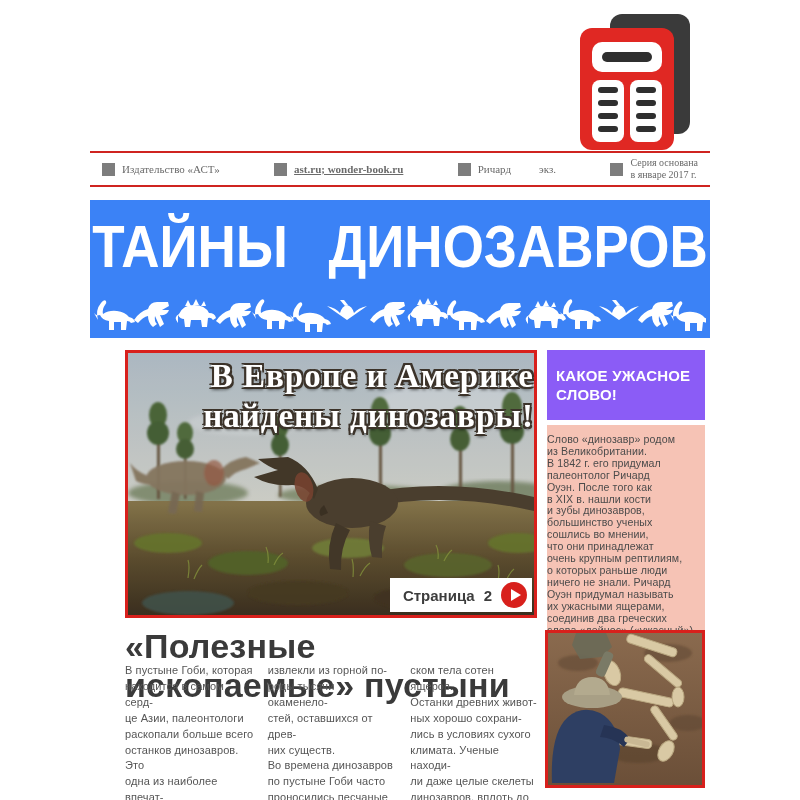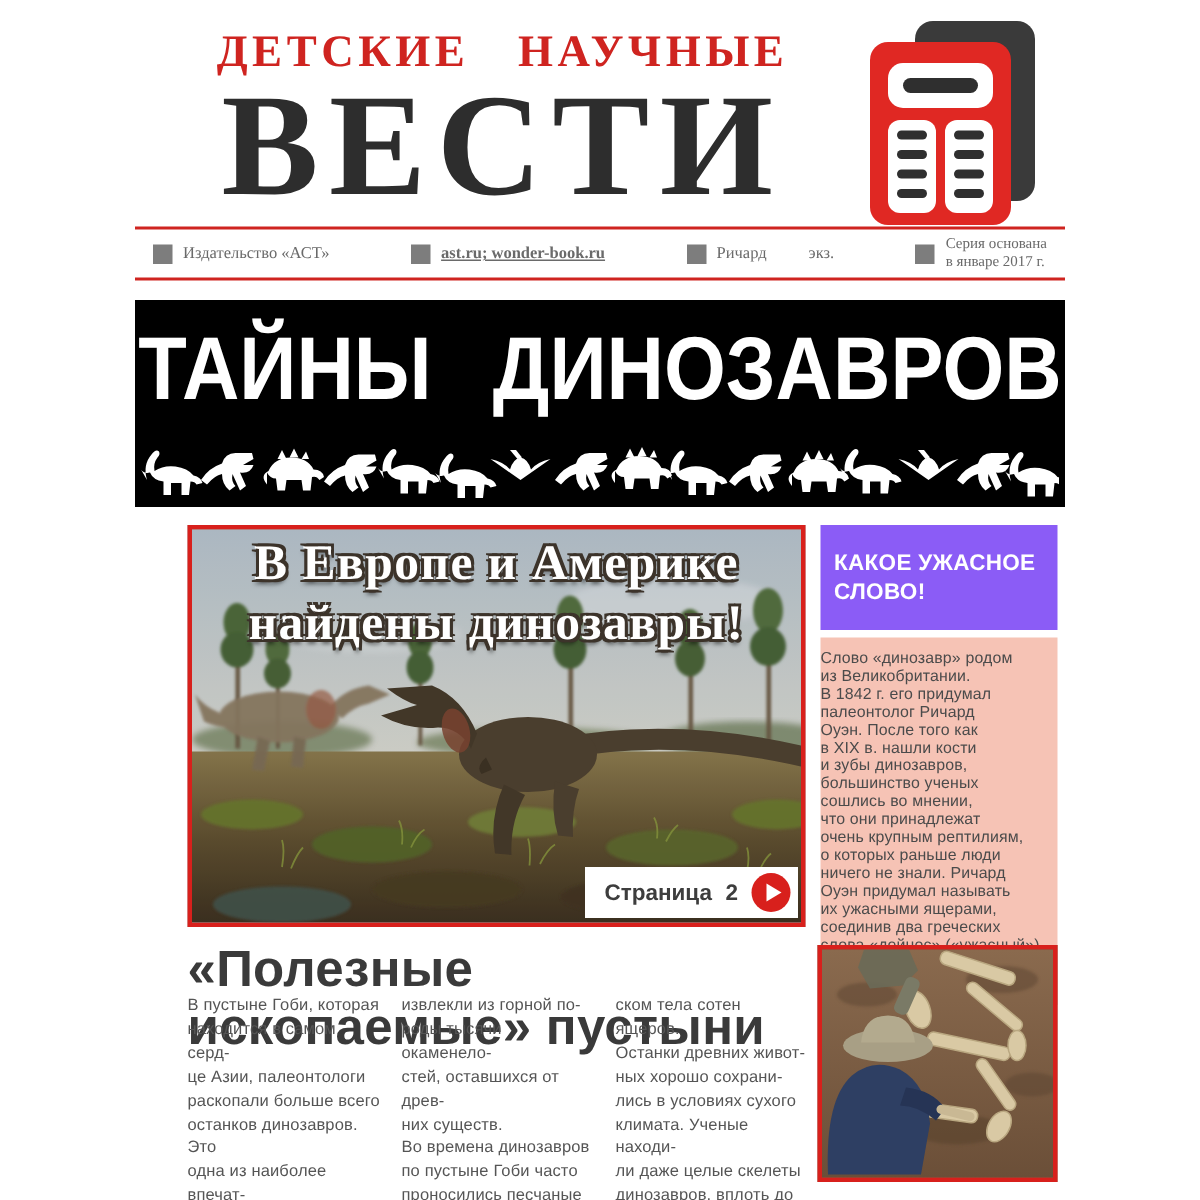--- a/index.html
+++ b/index.html
@@ -17,29 +17,29 @@
             border-top:2px solid #cf2420;border-bottom:2px solid #cf2420;
             display:flex;align-items:center;justify-content:space-between;
             padding:16px 12px;box-sizing:border-box;}
   .info-item{display:flex;align-items:center;font-family:"Liberation Serif",serif;
              font-size:11px;color:#6a6a6a;}
   .bullet{width:13px;height:13px;background:#7d7d7d;margin-right:7px;flex:none;}
   .websites{text-decoration:underline;font-weight:bold;}
   .unit-gap{margin-left:28px;}
   .series-note{white-space:pre-line;font-size:10px;line-height:1.25;}
   
-  .banner{position:absolute;left:90px;top:200px;width:620px;height:138px;background:#000000;}
+  .banner{position:absolute;left:90px;top:200px;width:620px;height:138px;background:#3b82f6;}
   .banner-title{color:#fff;font-weight:bold;font-size:53px;letter-spacing:0px;
                 word-spacing:26px;text-align:center;margin-top:12px;
                 transform:scaleY(1.12);transform-origin:center top;}
   .frieze{position:absolute;left:4px;bottom:4px;width:612px;height:42px;}
   
   .main-photo{position:absolute;left:125px;top:350px;width:412px;height:268px;
               border:3px solid #d8201c;box-sizing:border-box;background:#9eb0ad;}
-  .photo-headline{position:absolute;top:3px;left:0;right:0;text-align:center;
+  .photo-headline{position:absolute;top:3px;left:0;right:0;text-align:right;
         font-family:"Liberation Serif",serif;font-weight:bold;font-size:33px;
         line-height:40px;color:#fff;white-space:pre-line;letter-spacing:1px;
         text-shadow:-2px -2px 0 #3c332a,2px -2px 0 #3c332a,-2px 2px 0 #3c332a,
                     2px 2px 0 #3c332a,0 3px 3px rgba(0,0,0,.55);}
   .page-link{position:absolute;right:2px;bottom:3px;height:34px;background:#fff;
              display:flex;align-items:center;padding:0 5px 0 13px;cursor:pointer;margin-left:35px;}
   .page-link-label{font-weight:bold;font-size:15px;color:#3d3d3d;}
   .page-link-number{font-weight:bold;font-size:15px;color:#3d3d3d;margin-left:9px;}
   .play-circle{width:26px;height:26px;border-radius:50%;background:#d8201c;margin-left:9px;
                display:flex;align-items:center;justify-content:center;}
@@ -60,24 +60,20 @@
        letter-spacing:.1px;}
   .bottom-photo{position:absolute;left:545px;top:630px;width:160px;height:158px;
                 border:3px solid #d8201c;box-sizing:border-box;background:#7a5b43;}
   svg{display:block;}
 </style>
 </head>
 <body>
 
 <div class="page">
 
-  <div class="masthead-text">
-    <div class="kicker">ДЕТСКИЕ НАУЧНЫЕ</div>
-    <div class="paper-title">ВЕСТИ</div>
-  </div>
 
   <svg class="logo" viewBox="0 0 120 136" aria-hidden="true">
     <rect x="30" y="0" width="80" height="120" rx="12" fill="#3a3a3a"></rect>
     <rect x="0" y="14" width="94" height="122" rx="12" fill="#e02823"></rect>
     <rect x="12" y="28" width="70" height="30" rx="10" fill="#ffffff"></rect>
     <rect x="22" y="38" width="50" height="10" rx="5" fill="#2f2f2f"></rect>
     <rect x="12" y="66" width="32" height="62" rx="8" fill="#ffffff"></rect>
     <rect x="50" y="66" width="32" height="62" rx="8" fill="#ffffff"></rect>
     <g fill="#2f2f2f">
       <rect x="18" y="73" width="20" height="6" rx="3"></rect>

